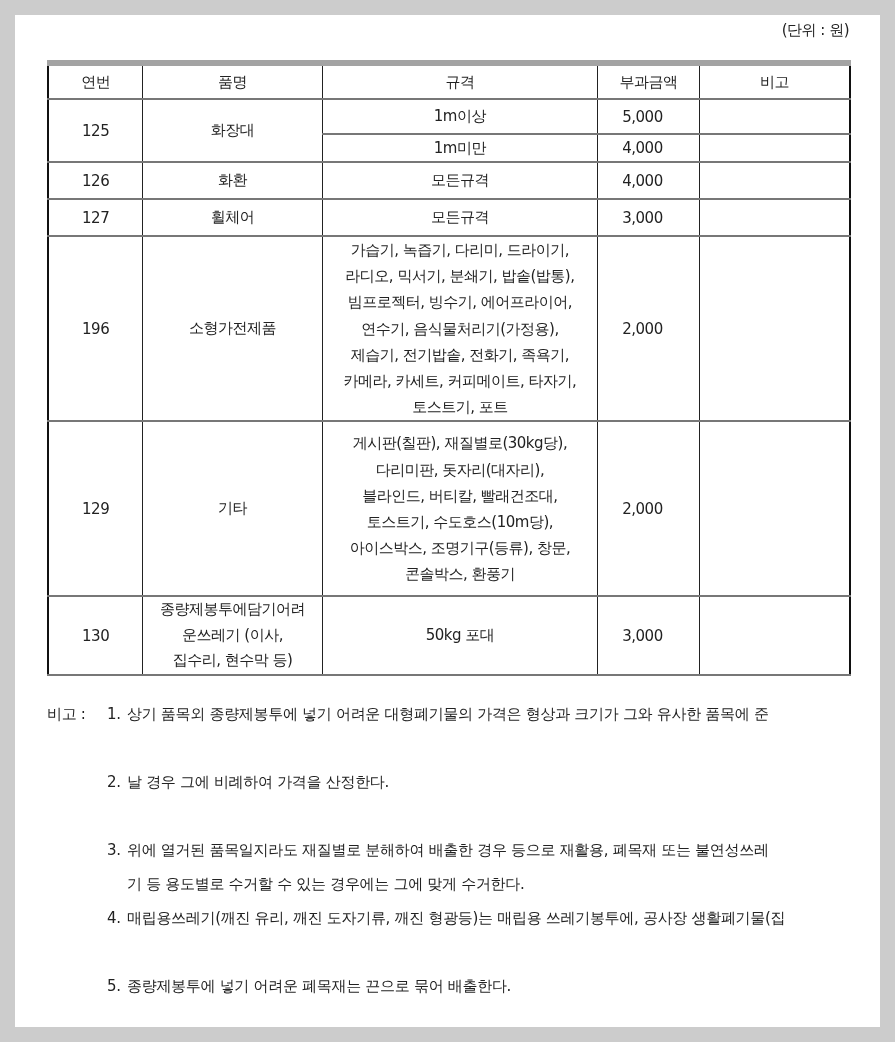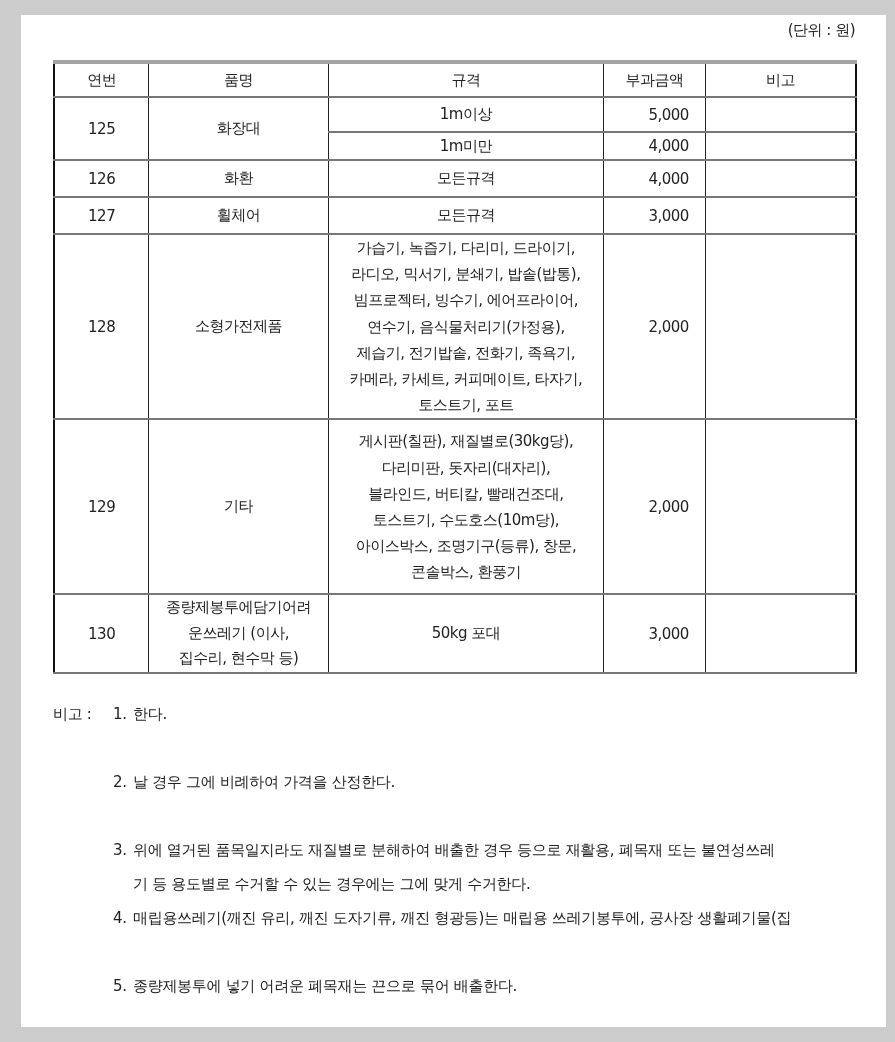--- a/index.html
+++ b/index.html
@@ -1,37 +1,37 @@
 <!DOCTYPE html>
 <html><head>
 <meta charset="utf-8">
 <style>
   html, body { margin:0; padding:0; }
   body {
     width:895px; height:1042px; background:#cccccc; position:relative; overflow:hidden;
     font-family:"DejaVu Sans", "Liberation Sans", sans-serif; color:#222;
   }
   .page {
-    position:absolute; left:21px; top:15px; width:865px; height:1012px; background:#ffffff;
+    position:absolute; left:15px; top:15px; width:865px; height:1012px; background:#ffffff;
   }
   .unit {
     position:absolute; right:31px; top:6px; font-size:15px; letter-spacing:-0.5px;
   }
   table.main {
     position:absolute; left:32px; top:45px; width:804px;
     border-collapse:collapse; font-size:15px; letter-spacing:-0.5px;
     border:2px solid #111;
   }
   table.main td, table.main th {
     border-left:1px solid #222; border-right:1px solid #222;
     border-top:2px solid #777; border-bottom:2px solid #777;
     text-align:center; vertical-align:middle; padding:0 4px; font-weight:normal;
   }
-  table.main th { height:32px; border-top:4px solid #a3a3a3;border-radius:11px; }
-  table.main td.amt { text-align:right; padding-right:16px; }
+  table.main th { height:32px; border-top:6px solid #a3a3a3;border-radius:11px; }
+  table.main td.amt { padding-right:16px; }
   table.main td.spec-multi { line-height:26.2px; padding:0 15px; }
   table.main td.name-multi { line-height:25.5px; }
   col.c1 { width:95px; } col.c2 { width:180px; } col.c3 { width:276px; }
   col.c4 { width:102px; } col.c5 { width:151px; }
   .notes {
     position:absolute; left:32px; top:690px; width:808px; font-size:15px; letter-spacing:-0.3px;
   }
   .notes .head { position:absolute; left:0; top:0;text-align:center; }
   .note { position:absolute; left:60px; width:745px; line-height:34px; text-align:justify; }
   .note .num { position:absolute; left:0; top:0; }
@@ -83,21 +83,21 @@
 
     <tr style="height:37px;">
       <td>127</td>
       <td>휠체어</td>
       <td>모든규격</td>
       <td class="amt">3,000</td>
       <td></td>
     </tr>
 
     <tr style="height:184px;">
-      <td>128</td>
+      <td>196</td>
       <td>소형가전제품</td>
       <td class="spec-multi">
         <div>가습기, 녹즙기, 다리미, 드라이기,</div>
         <div>라디오, 믹서기, 분쇄기, 밥솥(밥통),</div>
         <div>빔프로젝터, 빙수기, 에어프라이어,</div>
         <div>연수기, 음식물처리기(가정용),</div>
         <div>제습기, 전기밥솥, 전화기, 족욕기,</div>
         <div>카메라, 카세트, 커피메이트, 타자기,</div>
         <div>토스트기, 포트</div>
       </td>
@@ -131,21 +131,21 @@
       <td class="amt">3,000</td>
       <td></td>
     </tr>
   </tbody>
     </table>
 
   <div class="notes">
     <span class="head">비고 :</span>
     <div class="note" style="top:-8px;">
       <span class="num">1.</span>
-      <span class="txt">한다.</span>
+      <span class="txt">상기 품목외 종량제봉투에 넣기 어려운 대형폐기물의 가격은 형상과 크기가 그와 유사한 품목에 준</span>
     </div>
     <div class="note" style="top:60px;">
       <span class="num">2.</span>
       <span class="txt">날 경우 그에 비례하여 가격을 산정한다.</span>
     </div>
     <div class="note" style="top:128px;">
       <span class="num">3.</span>
       <span class="txt">위에 열거된 품목일지라도 재질별로 분해하여 배출한 경우 등으로 재활용, 폐목재 또는 불연성쓰레</span>
       <span class="txt">기 등 용도별로 수거할 수 있는 경우에는 그에 맞게 수거한다.</span>
     </div>

